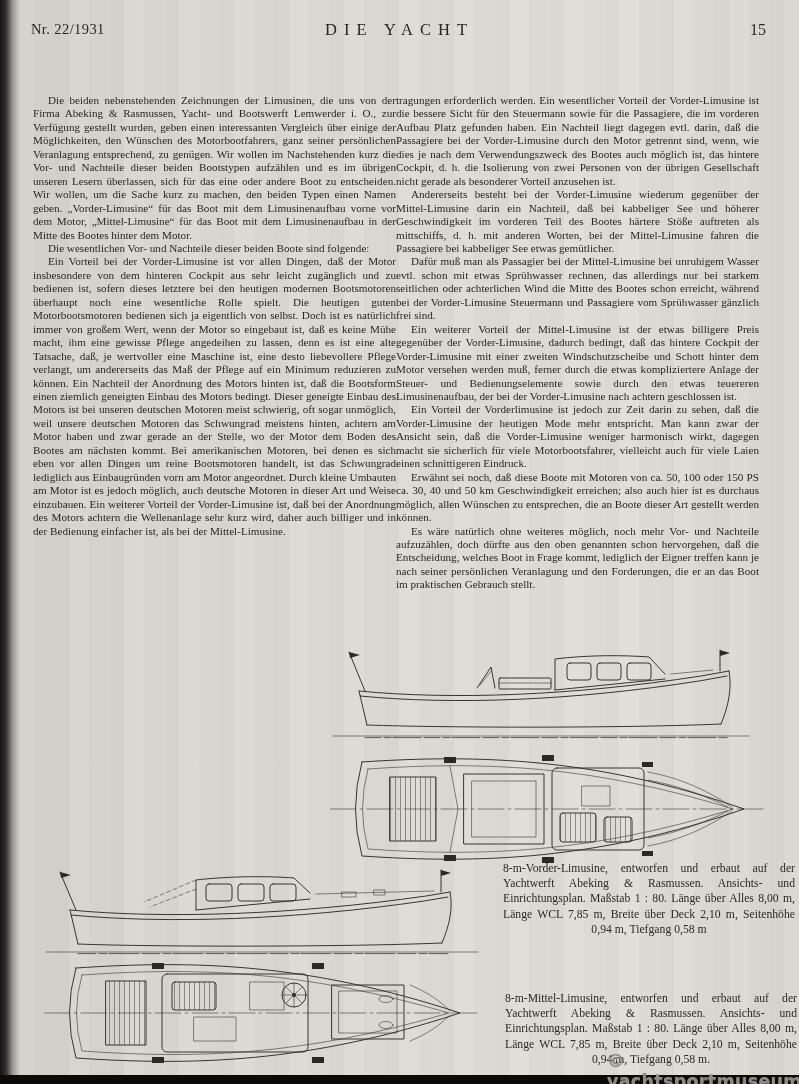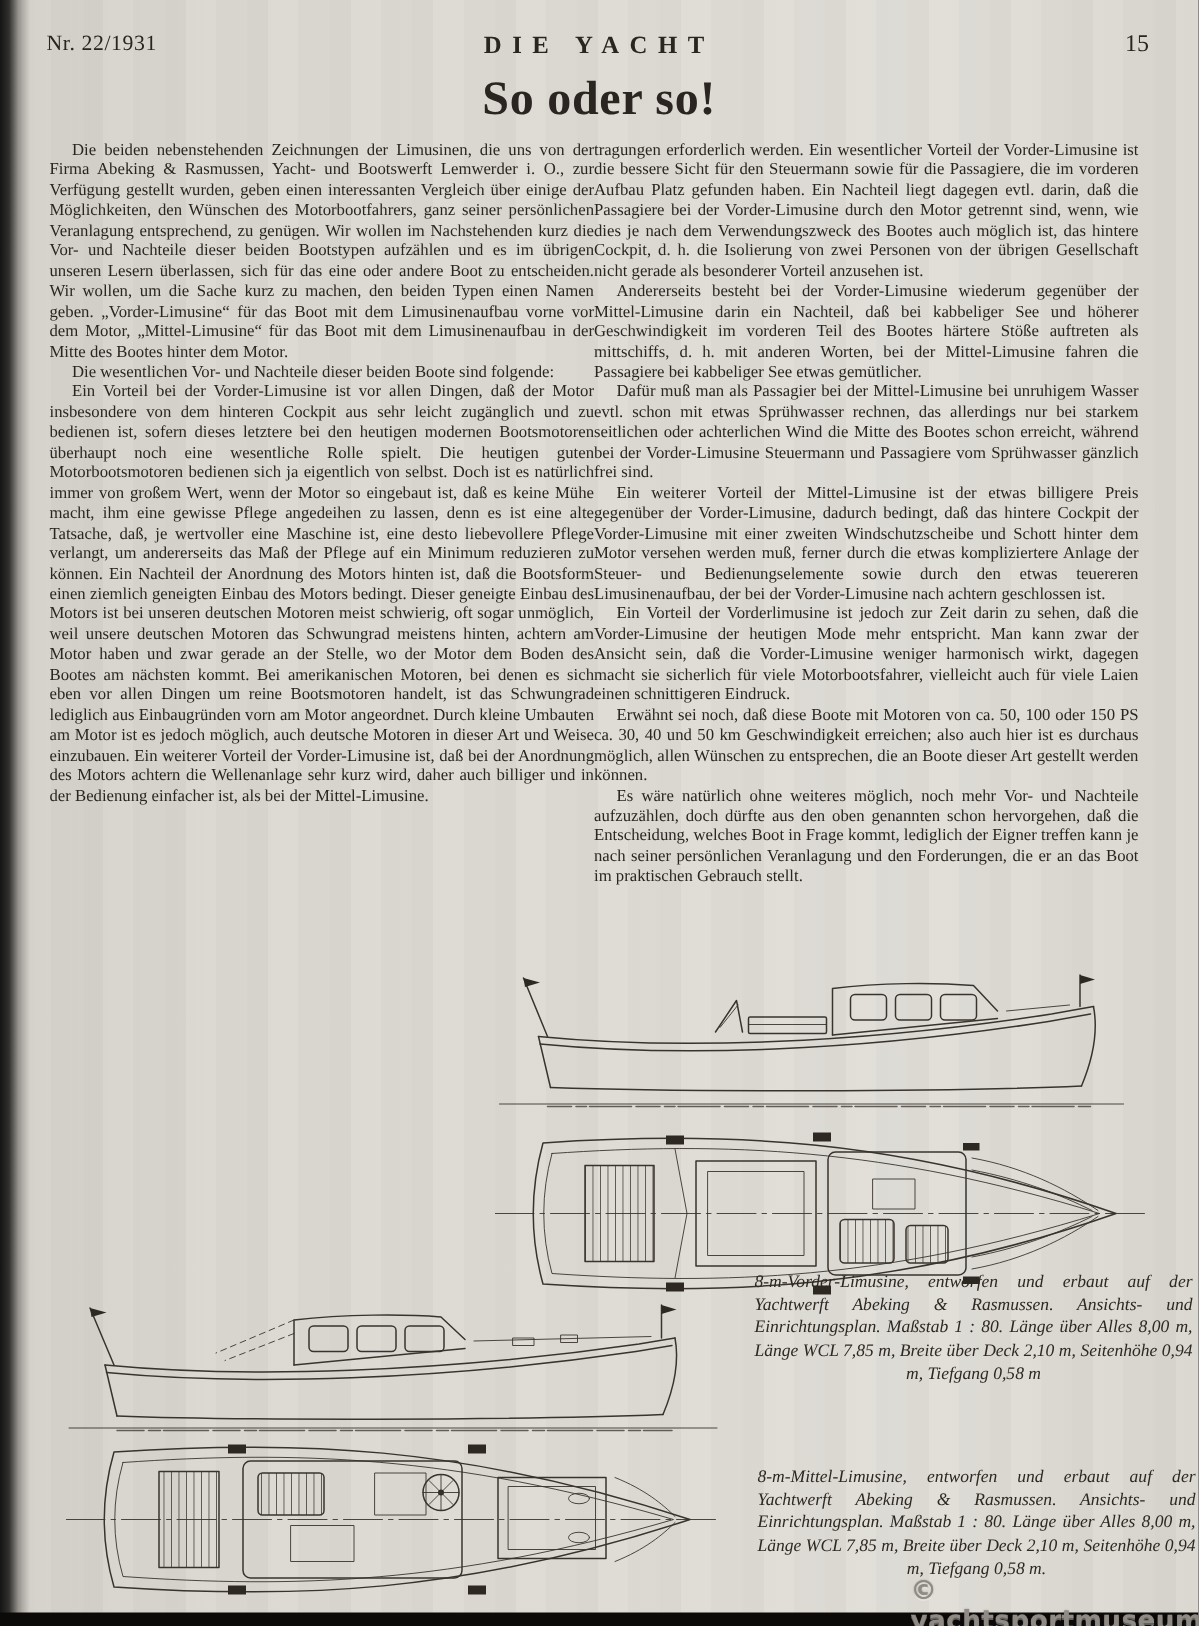--- a/index.html
+++ b/index.html
@@ -13,60 +13,59 @@
     position:absolute; inset:0; pointer-events:none;
     background:repeating-linear-gradient(90deg, rgba(0,0,0,0.025) 0 14px, rgba(255,255,255,0.03) 14px 34px, rgba(0,0,0,0.015) 34px 55px);
   }
   .binding-edge{
     position:absolute; left:0; top:0; bottom:0; width:20px;
     background:linear-gradient(90deg,#141413 0%,#31302e 30%,rgba(90,88,84,.45) 62%,rgba(120,117,112,0) 100%);
   }
   .bottom-scan-bar{ position:absolute; left:0; right:0; bottom:0; height:9px; background:#0b0a09; }
 
   .issue-number{ position:absolute; left:31px; top:21px; font-size:14.5px; letter-spacing:.4px; }
-  .magazine-title{ position:absolute; left:0; right:0; top:20px; text-align:center; font-size:16.5px; font-weight:700; letter-spacing:7px; }
+  .magazine-title{ position:absolute; left:0; right:0; top:20px; text-align:center; font-size:16.5px; font-weight:400; letter-spacing:7px; }
   .page-number{ position:absolute; right:33px; top:21px; font-size:16px; }
   .article-title{ position:absolute; left:0; right:0; top:47px; text-align:center; font-size:32px; font-weight:700; letter-spacing:.5px; }
 
   .columns{ position:absolute; left:33px; top:94px; width:741px; display:flex; }
   .col{ width:363px; text-align:justify; font-size:11.15px; line-height:13.45px; }
   .col p{ margin:0; text-indent:15px; }
   .col p.no-indent{ text-indent:0; }
 
   .figure-svg{ position:absolute; }
   .figure-svg path, .figure-svg line, .figure-svg rect, .figure-svg circle, .figure-svg ellipse, .figure-svg polyline{
     stroke:#39332d; fill:none; stroke-width:1; stroke-linecap:round; stroke-linejoin:round;
   }
   .figure-svg .fillink{ fill:#2e2823; stroke:none; }
   .figure-svg .thin{ stroke-width:.6; }
   .figure-svg .hatchfill{ fill:url(#hv); }
   .caption{
-    position:absolute; width:292px; font-style:italic; font-size:11.7px; line-height:15.2px;
-    text-align:justify; text-align-last:center; color:#2e2823;
+    position:absolute; width:292px; font-size:11.7px; line-height:15.2px;
+    text-align:justify; text-align-last:center; color:#2e2823;margin-top:14px;
   }
   .caption-vorder{ left:503px; top:847px; }
   .caption-mittel{ left:505px; top:977px; }
   .watermark{
     position:absolute; left:607px; top:1051px; font-family:"DejaVu Sans","Liberation Sans",sans-serif;
     font-weight:700; font-size:17.5px; letter-spacing:.3px; color:#8f8b84;
     text-shadow:0 1px 0 rgba(255,255,255,.35), 0 0 1px rgba(60,56,50,.55);
   }
 </style>
 </head>
 <body>
 
 <div class="page">
   <div class="scan-texture"></div>
   <div class="binding-edge"></div>
   <div class="bottom-scan-bar"></div>
 
   <div class="issue-number">Nr. 22/1931</div>
   <div class="magazine-title">DIE YACHT</div>
   <div class="page-number">15</div>
-  <h1 class="article-title" style="margin:0;">So oder so!</h1>
 
   <div class="columns">
     <div class="col">
       <p>Die beiden nebenstehenden Zeichnungen der Limusinen, die uns von der Firma Abeking &amp; Rasmussen, Yacht- und Bootswerft Lemwerder i. O., zur Verfügung gestellt wurden, geben einen interessanten Vergleich über einige der Möglichkeiten, den Wünschen des Motorbootfahrers, ganz seiner persönlichen Veranlagung entsprechend, zu genügen. Wir wollen im Nachstehenden kurz die Vor- und Nachteile dieser beiden Bootstypen aufzählen und es im übrigen unseren Lesern überlassen, sich für das eine oder andere Boot zu entscheiden. Wir wollen, um die Sache kurz zu machen, den beiden Typen einen Namen geben. „Vorder-Limusine“ für das Boot mit dem Limusinenaufbau vorne vor dem Motor, „Mittel-Limusine“ für das Boot mit dem Limusinenaufbau in der Mitte des Bootes hinter dem Motor.</p>
       <p>Die wesentlichen Vor- und Nachteile dieser beiden Boote sind folgende:</p>
       <p>Ein Vorteil bei der Vorder-Limusine ist vor allen Dingen, daß der Motor insbesondere von dem hinteren Cockpit aus sehr leicht zugänglich und zu bedienen ist, sofern dieses letztere bei den heutigen modernen Bootsmotoren überhaupt noch eine wesentliche Rolle spielt. Die heutigen guten Motorbootsmotoren bedienen sich ja eigentlich von selbst. Doch ist es natürlich immer von großem Wert, wenn der Motor so eingebaut ist, daß es keine Mühe macht, ihm eine gewisse Pflege angedeihen zu lassen, denn es ist eine alte Tatsache, daß, je wertvoller eine Maschine ist, eine desto liebevollere Pflege verlangt, um andererseits das Maß der Pflege auf ein Minimum reduzieren zu können. Ein Nachteil der Anordnung des Motors hinten ist, daß die Bootsform einen ziemlich geneigten Einbau des Motors bedingt. Dieser geneigte Einbau des Motors ist bei unseren deutschen Motoren meist schwierig, oft sogar unmöglich, weil unsere deutschen Motoren das Schwungrad meistens hinten, achtern am Motor haben und zwar gerade an der Stelle, wo der Motor dem Boden des Bootes am nächsten kommt. Bei amerikanischen Motoren, bei denen es sich eben vor allen Dingen um reine Bootsmotoren handelt, ist das Schwungrad lediglich aus Einbaugründen vorn am Motor angeordnet. Durch kleine Umbauten am Motor ist es jedoch möglich, auch deutsche Motoren in dieser Art und Weise einzubauen. Ein weiterer Vorteil der Vorder-Limusine ist, daß bei der Anordnung des Motors achtern die Wellenanlage sehr kurz wird, daher auch billiger und in der Bedienung einfacher ist, als bei der Mittel-Limusine.</p>
     </div>
     <div class="col">
       <p class="no-indent">tragungen erforderlich werden. Ein wesentlicher Vorteil der Vorder-Limusine ist die bessere Sicht für den Steuermann sowie für die Passagiere, die im vorderen Aufbau Platz gefunden haben. Ein Nachteil liegt dagegen evtl. darin, daß die Passagiere bei der Vorder-Limusine durch den Motor getrennt sind, wenn, wie dies je nach dem Verwendungszweck des Bootes auch möglich ist, das hintere Cockpit, d. h. die Isolierung von zwei Personen von der übrigen Gesellschaft nicht gerade als besonderer Vorteil anzusehen ist.</p>
       <p>Andererseits besteht bei der Vorder-Limusine wiederum gegenüber der Mittel-Limusine darin ein Nachteil, daß bei kabbeliger See und höherer Geschwindigkeit im vorderen Teil des Bootes härtere Stöße auftreten als mittschiffs, d. h. mit anderen Worten, bei der Mittel-Limusine fahren die Passagiere bei kabbeliger See etwas gemütlicher.</p>

